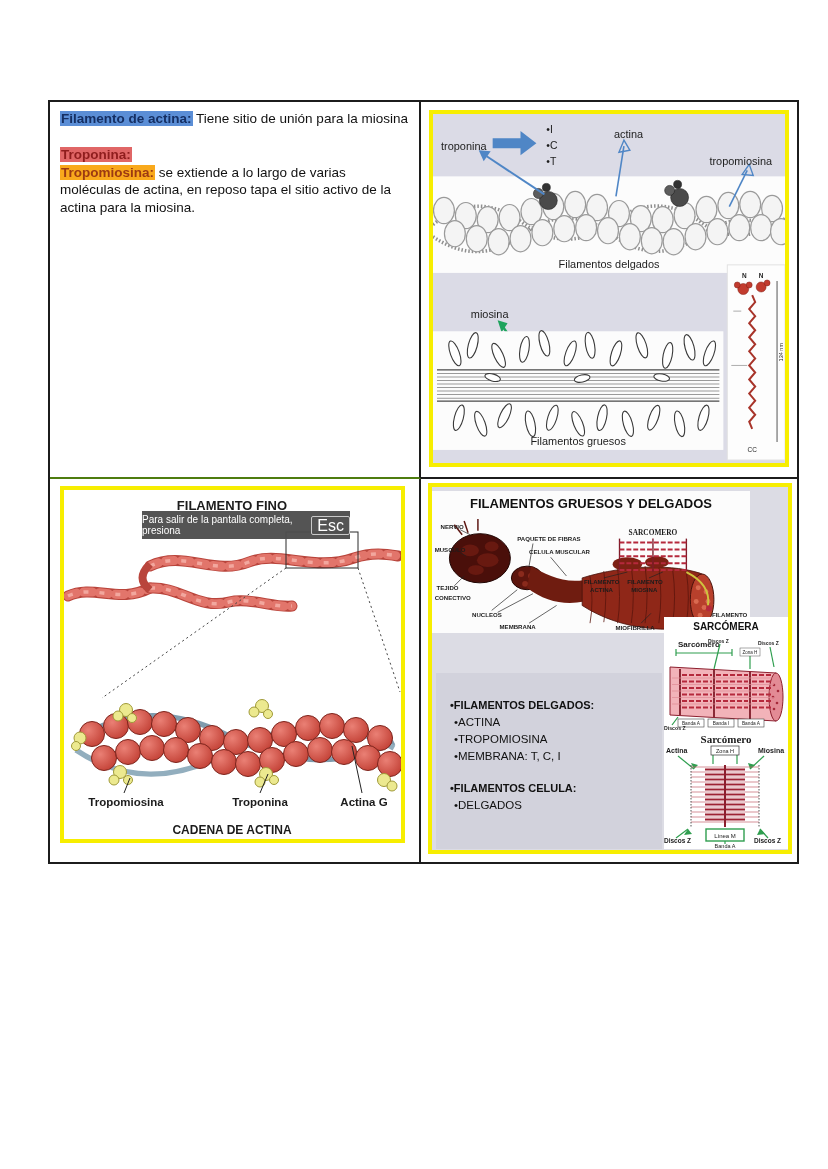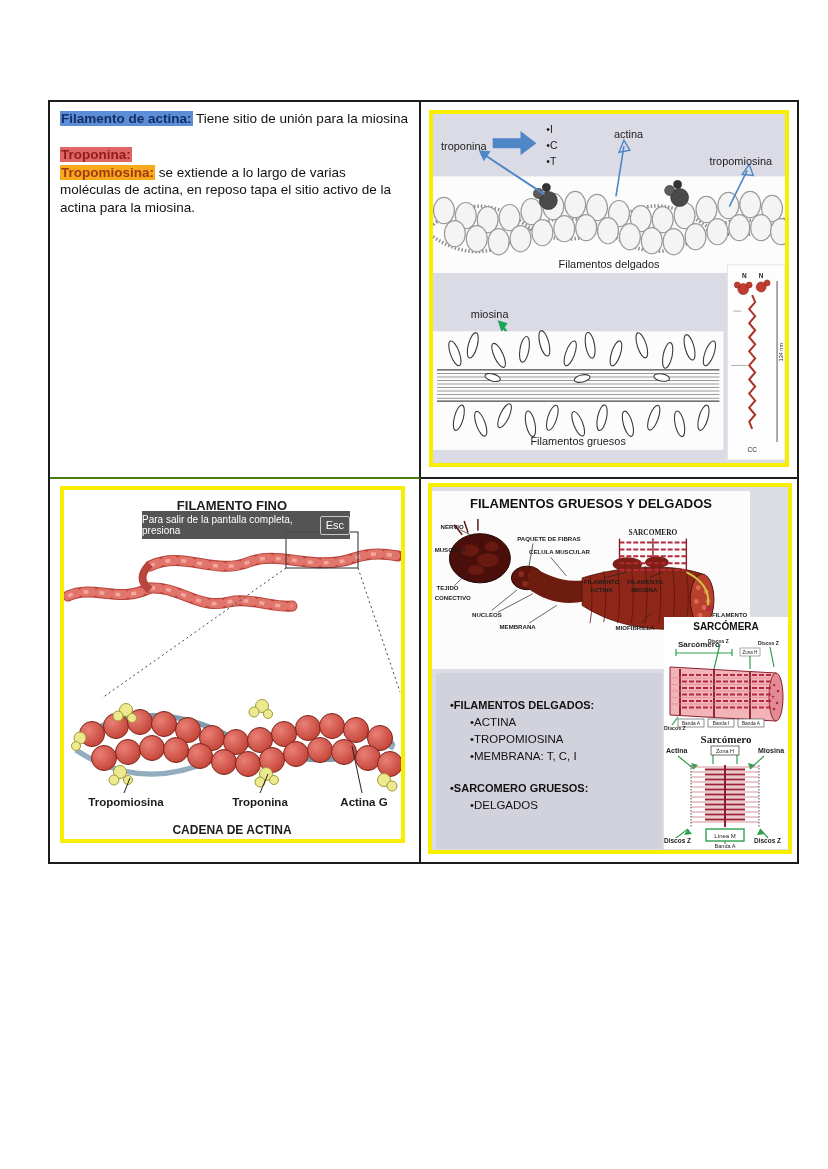--- a/index.html
+++ b/index.html
@@ -25,29 +25,29 @@
   .figbox{position:absolute;border:4px solid #f7ee00;box-sizing:border-box;}
   .box-tr{left:8px;top:8px;right:8px;bottom:10px;background:#dbdbe6;}
   .box-bl{left:10px;top:7px;width:345px;height:357px;background:#fff;}
   .box-br{left:7px;top:4px;width:364px;height:371px;background:#dcdce4;}
   .figbox svg{display:block;}
   svg text{font-family:"Liberation Sans",sans-serif;fill:#1c1c1c;}
   svg text.serif{font-family:"Liberation Serif",serif;}
   
   .toast{position:absolute;left:78px;top:21px;width:208px;height:28px;background:rgba(77,77,77,.96);
          color:#fff;font-size:10px;display:flex;align-items:center;justify-content:center;gap:12px;z-index:5;}
-  .esc-key{border:1px solid #c9c9c9;border-radius:2px;padding:0 5px;height:17px;line-height:17px;font-size:11px;}
+  .esc-key{border:1px solid #c9c9c9;border-radius:2px;padding:0 5px;height:17px;line-height:17px;font-size:16px;}
   
-  .br-anatomy-panel{position:absolute;left:0;top:4px;width:318px;height:178px;background:#fcfcfc;}
+  .br-anatomy-panel{position:absolute;left:0;top:4px;width:318px;height:142px;background:#fcfcfc;}
   .br-title{height:24px;display:flex;align-items:center;justify-content:center;
             font-weight:bold;font-size:13px;color:#111;}
   .br-lists-panel{position:absolute;left:4px;top:186px;width:226px;height:176px;background:#d2d2dc;
                   box-sizing:border-box;padding:24px 0 0 14px;font-size:11.5px;}
   .list-head{font-weight:bold;font-size:11px;line-height:17px;}
-  .list-item{margin-left:20px;line-height:17px;}
+  .list-item{margin-left:4px;line-height:17px;}
   .list-gap{height:15px;}
   .br-sarc-panel{position:absolute;left:232px;top:130px;width:124px;height:232px;background:#fff;}
   .sarc-heading{height:18px;display:flex;align-items:center;justify-content:center;
                 font-weight:bold;font-size:10px;}
 </style>
 </head>
 <body>
 
 <div class="page">
   <div class="doc-table">
@@ -395,21 +395,21 @@
             </g>
           </svg>
         </div>
 
         <div class="br-lists-panel">
           <div class="list-head">•FILAMENTOS DELGADOS:</div>
           <div class="list-item">•ACTINA</div>
           <div class="list-item">•TROPOMIOSINA</div>
           <div class="list-item">•MEMBRANA: T, C, I</div>
           <div class="list-gap"></div>
-          <div class="list-head">•SARCOMERO GRUESOS:</div>
+          <div class="list-head">•FILAMENTOS CELULA:</div>
           <div class="list-item">•DELGADOS</div>
         </div>
 
         <div class="br-sarc-panel">
           <div class="sarc-heading">SARCÓMERA</div>
           <svg viewBox="0 0 124 96" width="124" height="96">
             <text x="14" y="12" font-size="8" font-weight="bold">Sarcómero</text>
             <g stroke="#2f9e4f" stroke-width="1.2" fill="none">
               <path d="M12,14 L12,21 M12,18 L68,18 M68,14 L68,21"></path>
               <line x1="56" y1="9" x2="50" y2="34"></line>

